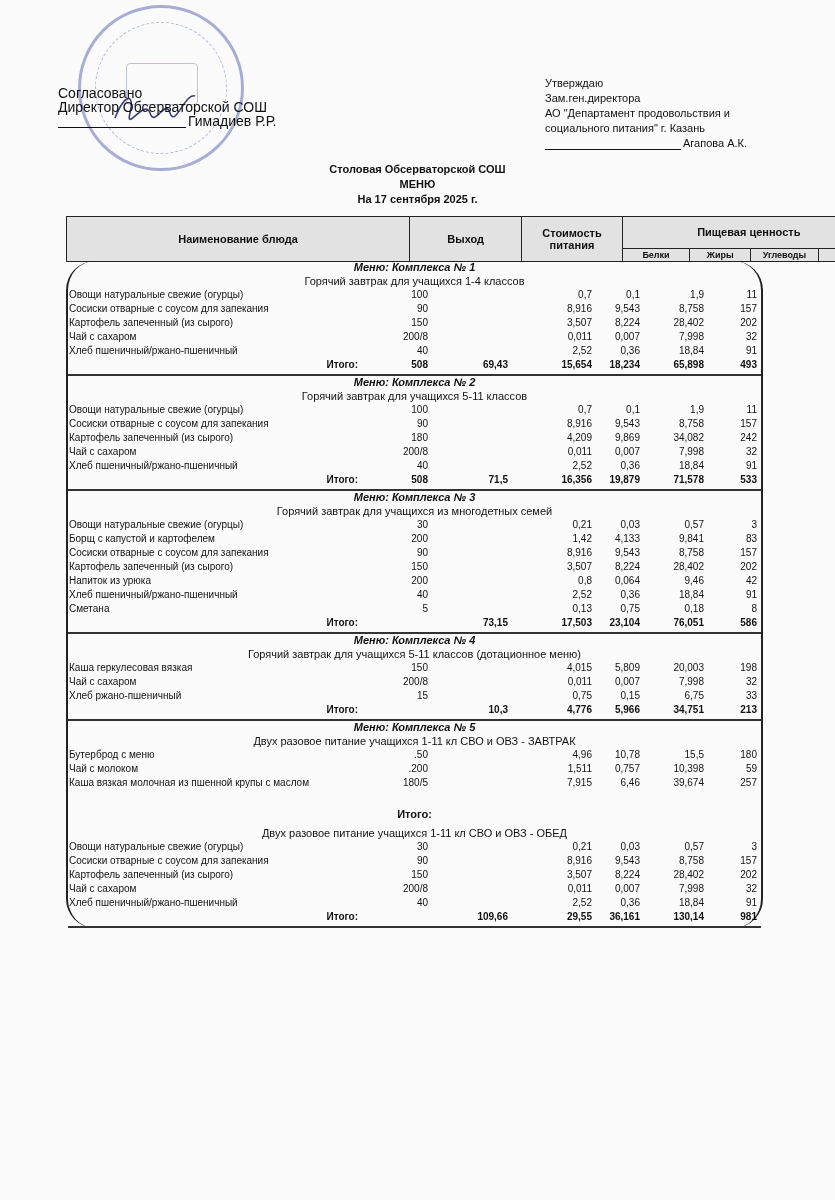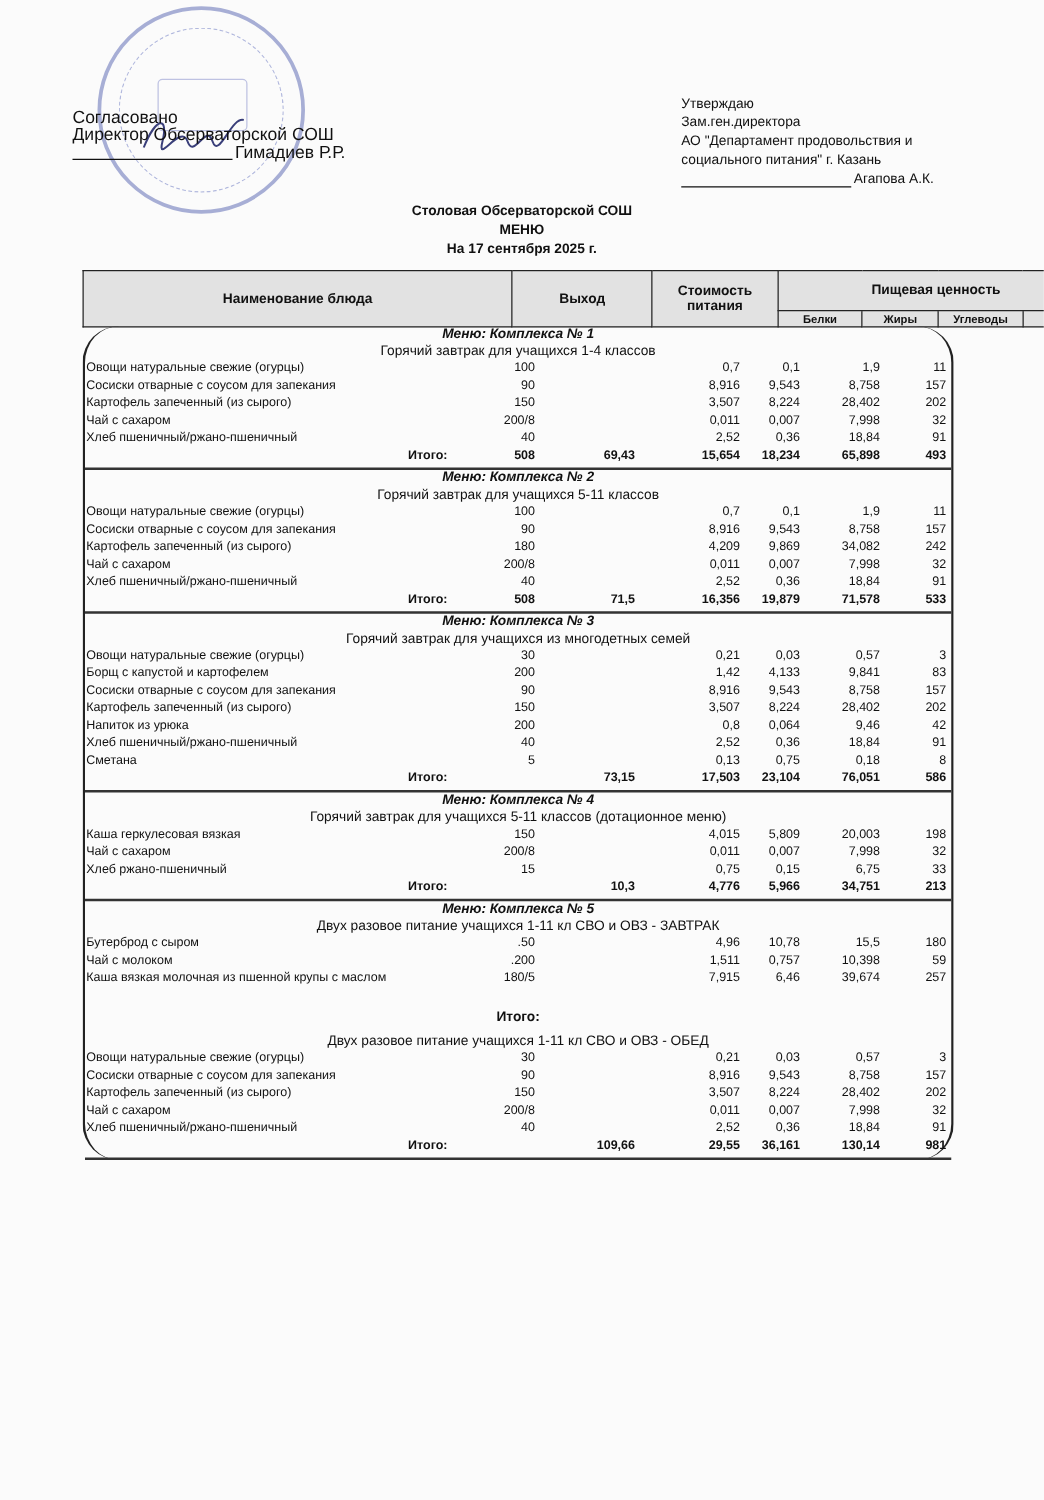--- a/index.html
+++ b/index.html
@@ -327,21 +327,21 @@
         <span class="r">4,776</span>
         <span class="r">5,966</span>
         <span class="r">34,751</span>
         <span class="r">213</span>
       </div>
     </div>
     <div class="section">
       <div class="sec-title">Меню: Комплекса № 5</div>
       <div class="sec-sub">Двух разовое питание учащихся 1-11 кл СВО и ОВЗ - ЗАВТРАК</div>
       <div class="row">
-        <span class="n">Бутерброд с сыром</span>
+        <span class="n">Бутерброд с меню</span>
         <span class="r">.50</span>
         <span class="r"></span>
         <span class="r">4,96</span>
         <span class="r">10,78</span>
         <span class="r">15,5</span>
         <span class="r">180</span>
       </div>
       <div class="row">
         <span class="n">Чай с молоком</span>
         <span class="r">.200</span>

